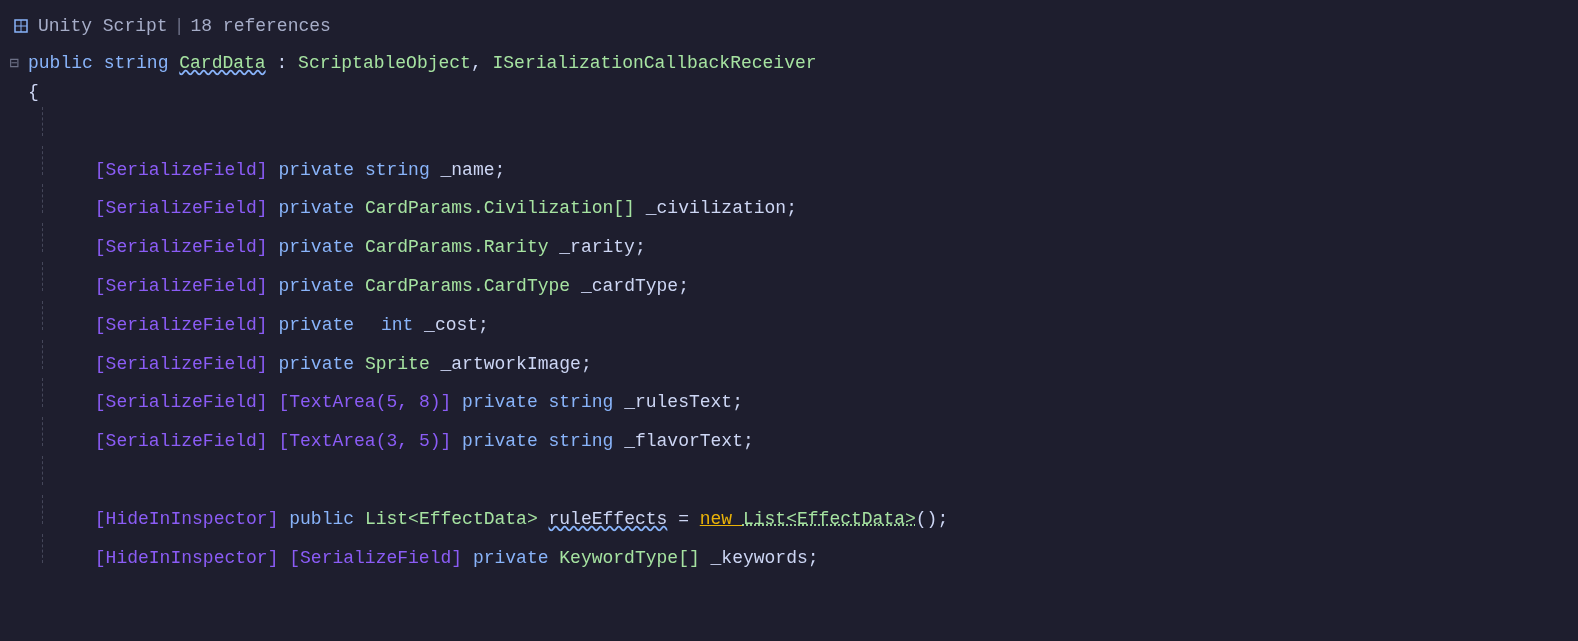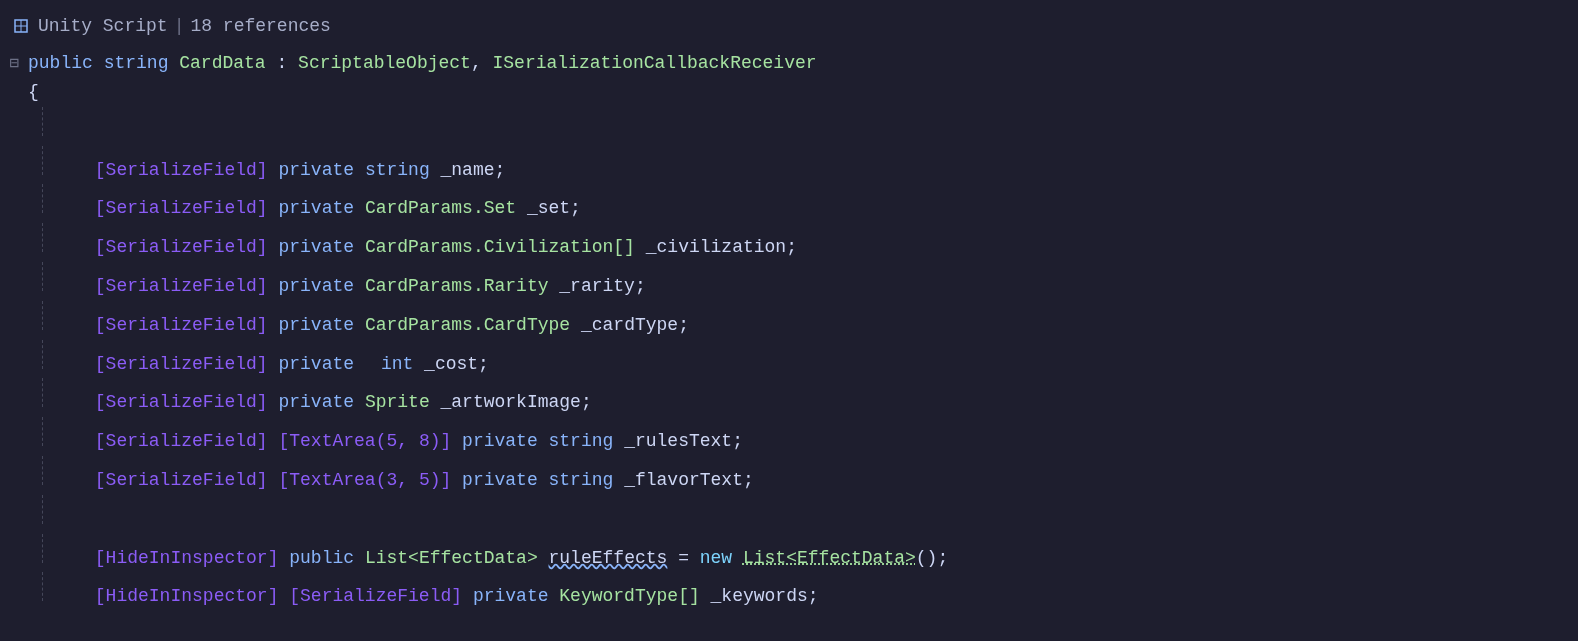--- a/index.html
+++ b/index.html
@@ -80,21 +80,21 @@
     }
 
     .code-content {
       flex: 1;
     }
 
     
     .kw-public { color: #89b4fa; }
     .kw-class { color: #89b4fa; }
     .kw-private { color: #89b4fa; }
-    .kw-new { color: #7dd3fc; }
+    .kw-new { color: #eab308; text-decoration: underline; }
     .kw-string { color: #89b4fa; }
     .kw-int { color: #89b4fa; margin-left: 16px; }
 
     .class-name { color: #a6e3a1; }
     .type-name { color: #a6e3a1; }
 
     .attribute { color: #8b5cf6; }
     .punctuation { color: #cdd6f4; }
 
     .field-name { color: #cdd6f4; }
@@ -132,21 +132,21 @@
     <span>18 references</span>
   </div>
 
   <div class="code-area">
 
     <div class="code-line">
       <div class="fold-gutter">
         <span class="fold-minus">⊟</span>
       </div>
       <div class="code-content">
-        <span class="kw-public">public </span><span class="kw-class">string </span><span class="class-name" style="text-decoration-style: wavy; text-decoration-color: #89b4fa;">CardData</span><span class="punctuation"> : </span><span class="class-name">ScriptableObject</span><span class="punctuation">, </span><span class="class-name">ISerializationCallbackReceiver</span>
+        <span class="kw-public">public </span><span class="kw-class">string </span><span class="class-name" style="text-decoration: underline; text-decoration-style: wavy; text-decoration-color: #89b4fa;">CardData</span><span class="punctuation"> : </span><span class="class-name">ScriptableObject</span><span class="punctuation">, </span><span class="class-name">ISerializationCallbackReceiver</span>
       </div>
     </div>
 
     <div class="code-line">
       <div class="fold-gutter"></div>
       <div class="code-content">
         <span class="open-brace">{</span>
       </div>
     </div>
 
@@ -166,32 +166,20 @@
         <div class="indent-guide">
           <div class="indent-dashed"></div>
         </div>
       </div>
       <div class="code-content">
         <span style="width:28px; display:inline-block;"></span>
         <span class="attribute">[SerializeField] </span><span class="kw-private">private </span><span class="kw-string">string </span><span class="field-name">_name;</span>
       </div>
     </div>
 
-    <div class="code-line">
-      <div class="fold-gutter"></div>
-      <div style="display:flex; align-items:stretch; min-height:29px;">
-        <div class="indent-guide">
-          <div class="indent-dashed"></div>
-        </div>
-      </div>
-      <div class="code-content">
-        <span style="width:28px; display:inline-block;"></span>
-        <span class="attribute">[SerializeField] </span><span class="kw-private">private </span><span class="type-name">CardParams.Set </span><span class="field-name">_set;</span>
-      </div>
-    </div>
 
     <div class="code-line">
       <div class="fold-gutter"></div>
       <div style="display:flex; align-items:stretch; min-height:29px;">
         <div class="indent-guide">
           <div class="indent-dashed"></div>
         </div>
       </div>
       <div class="code-content">
         <span style="width:28px; display:inline-block;"></span>

